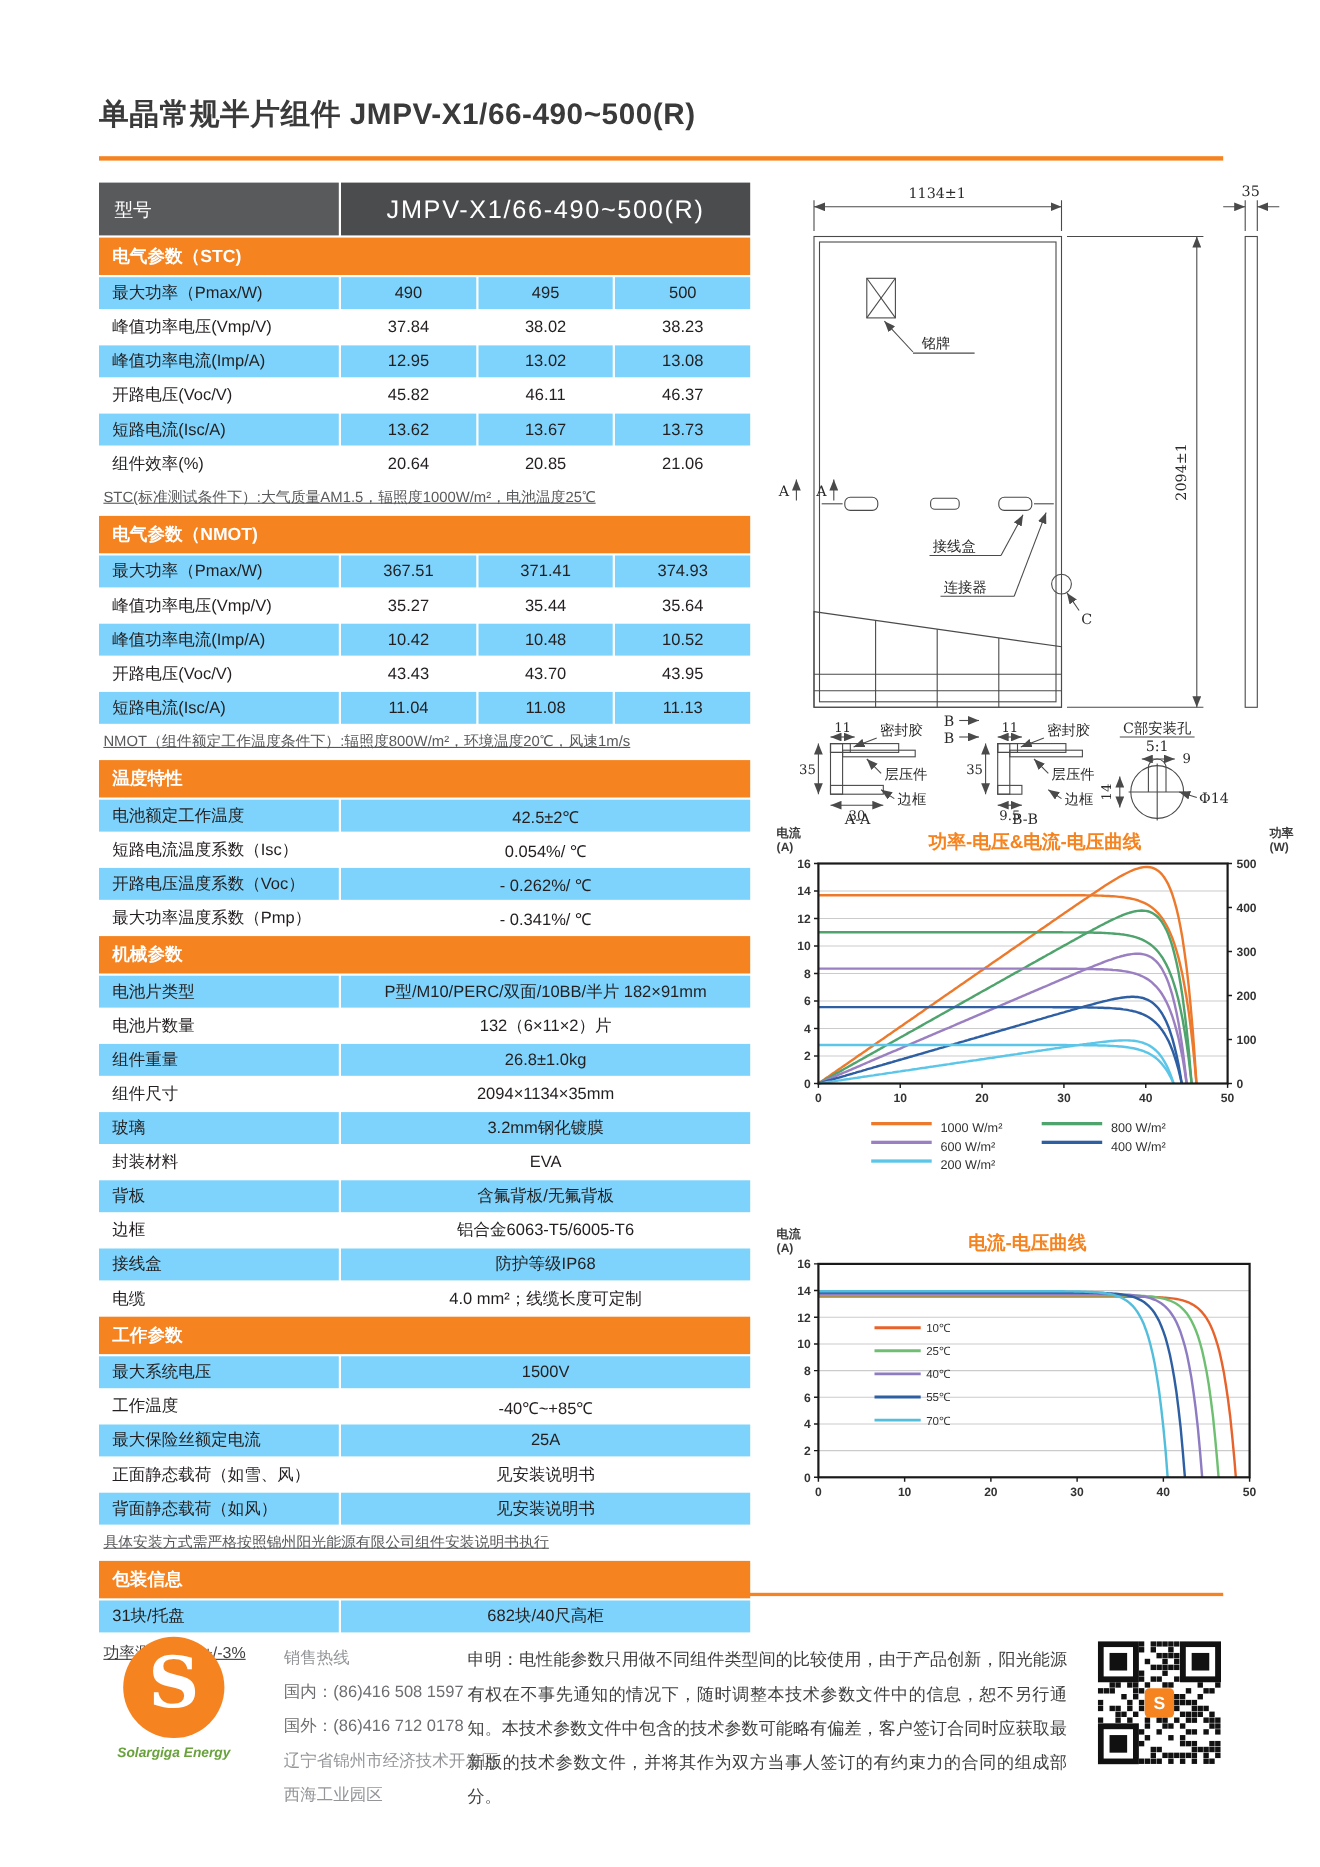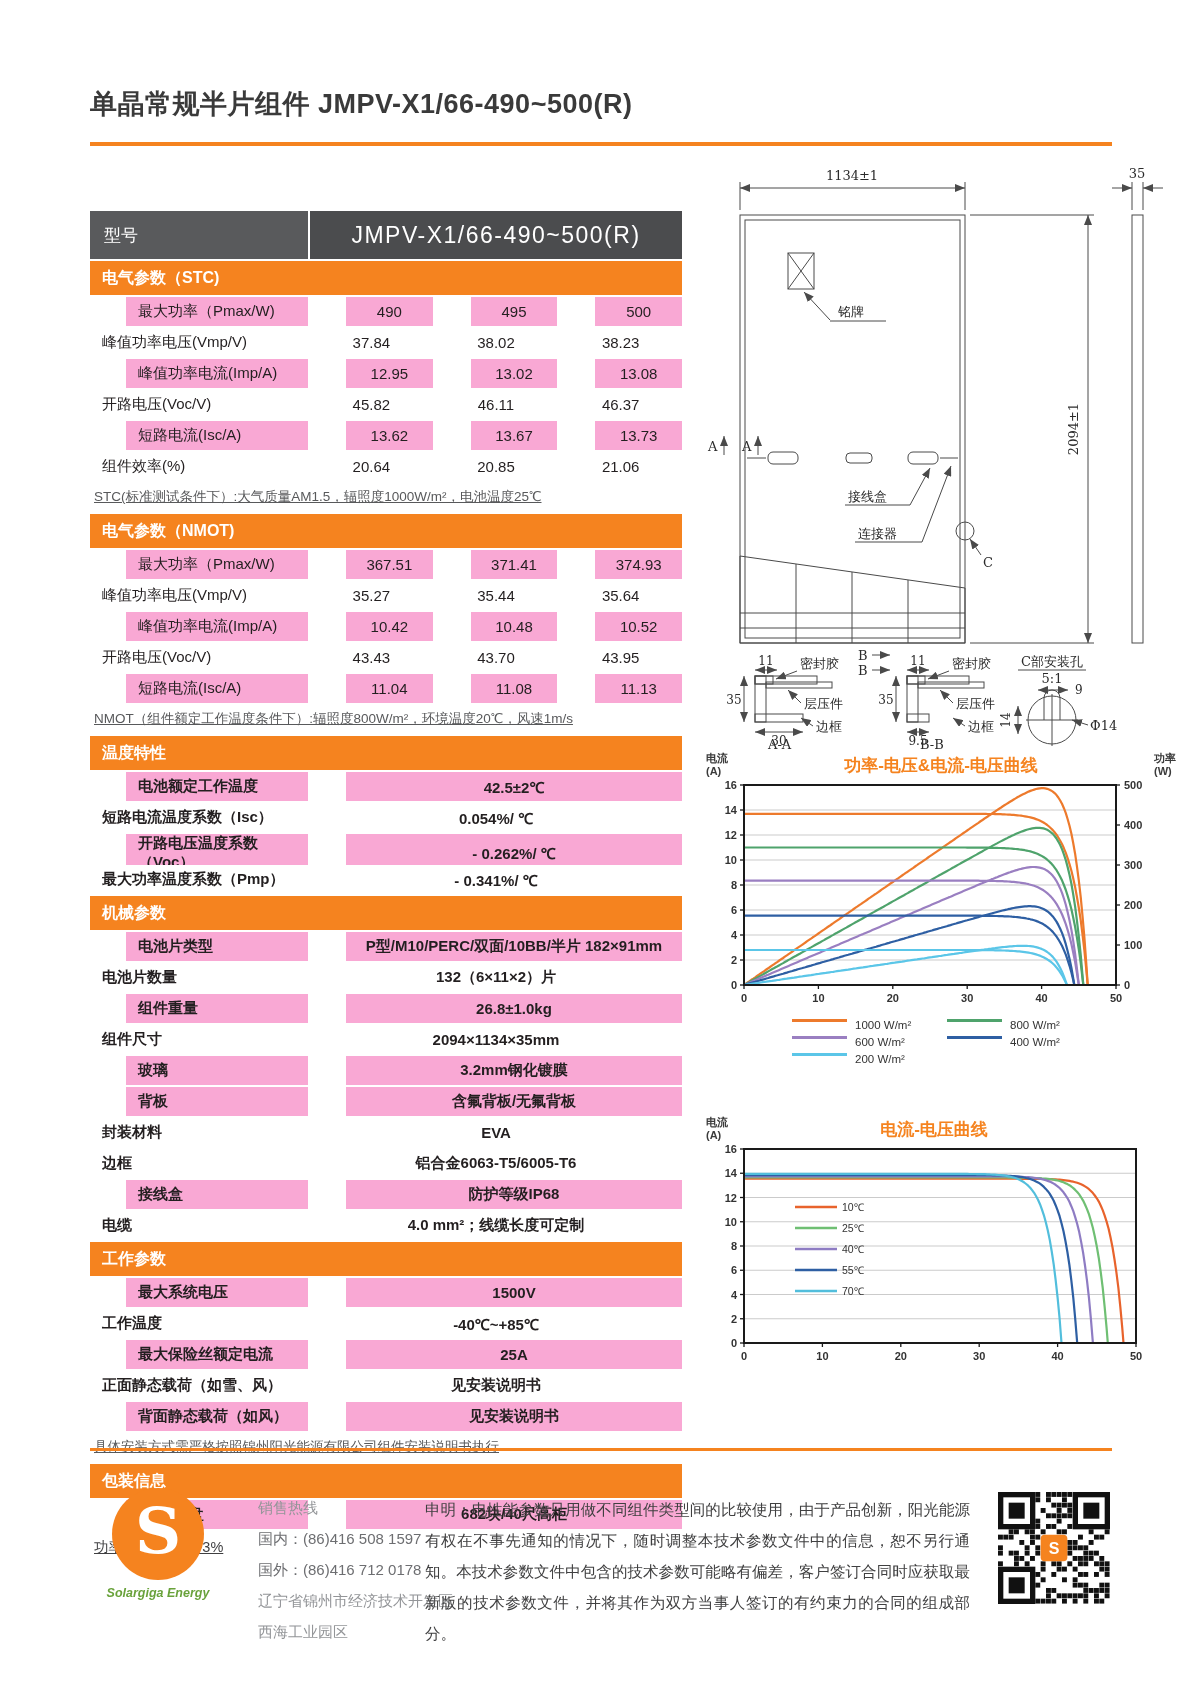--- a/index.html
+++ b/index.html
@@ -4,31 +4,31 @@
 <style>
   html,body{margin:0;padding:0;}
   body{width:1200px;height:1697px;position:relative;background:#fff;
        font-family:"Liberation Sans",sans-serif;color:#231F20;overflow:hidden;}
 
   .page-title{position:absolute;left:90px;top:86px;font-size:27px;font-weight:bold;color:#3a3a3a;letter-spacing:.5px;}
   .rule-top{position:absolute;left:90px;top:142px;width:1022px;height:4px;background:#F5831F;}
   .rule-bottom{position:absolute;left:90px;top:1448px;width:1022px;height:3px;background:#F5831F;}
 
   .left-col{position:absolute;left:90px;top:166px;width:592px;}
-  .model-row{display:grid;grid-template-columns:218px 1fr;gap:2px;height:48px;margin-bottom:2px;margin-top:45px;}
+  .model-row{display:grid;grid-template-columns:218px 1fr;gap:2px;height:48px;margin-bottom:2px;}
   .model-label{background:#595A5C;color:#fff;font-size:17px;display:flex;align-items:center;padding-left:14px;}
   .model-value{background:#4B4C4E;color:#fff;font-size:23px;display:flex;align-items:center;justify-content:center;letter-spacing:1.5px;}
   .section-bar{height:34px;background:#F5831F;color:#fff;font-size:16px;font-weight:bold;display:flex;align-items:center;padding-left:12px;margin-bottom:2px;}
   .trow{display:grid;gap:2px;margin-bottom:2px;height:29px;}
   .trow.c3{grid-template-columns:218px 1fr 1fr 1fr;}
-  .trow.c1{grid-template-columns:218px 1fr;font-weight:bold;}
+  .trow.c1{grid-template-columns:218px 1fr;}
   .tcell{display:flex;align-items:center;font-size:15px;background:#fff;}
   .tlabel{padding-left:12px;}
   .tval{justify-content:center;}
-  .shade .tcell{background:#f9a8d4;margin-left:36px;}
+  .shade .tcell{background:#7dd3fc;}
   .note{font-size:13.5px;color:#58595B;padding:5px 2px 8px 4px;text-decoration:underline;}
   .note.dark{color:#3f3f41;font-size:14.5px;padding-top:7px;}
 
   .drawing{position:absolute;left:700px;top:158px;}
   #drawingSvg line,#drawingSvg rect,#drawingSvg circle,#drawingSvg polygon,#drawingSvg path.pf{stroke:#4a4a4a;fill:none;stroke-width:1;}
   .dtext{font:13px "DejaVu Serif",serif;fill:#2b2b2b;}
   .dtext.sm{font-size:12px;}
 
   .chart-box{position:absolute;width:478px;}
   .chart1{left:700px;top:752px;}
@@ -173,27 +173,27 @@
         <div class="tcell tval">26.8±1.0kg</div>
       </div>
       <div class="trow c1">
         <div class="tcell tlabel">组件尺寸</div>
         <div class="tcell tval">2094×1134×35mm</div>
       </div>
       <div class="trow c1 shade">
         <div class="tcell tlabel">玻璃</div>
         <div class="tcell tval">3.2mm钢化镀膜</div>
       </div>
+      <div class="trow c1">
+        <div class="tcell tlabel">封装材料</div>
+        <div class="tcell tval">EVA</div>
+      </div>
       <div class="trow c1 shade">
         <div class="tcell tlabel">背板</div>
         <div class="tcell tval">含氟背板/无氟背板</div>
-      </div>
-      <div class="trow c1">
-        <div class="tcell tlabel">封装材料</div>
-        <div class="tcell tval">EVA</div>
       </div>
       <div class="trow c1">
         <div class="tcell tlabel">边框</div>
         <div class="tcell tval">铝合金6063-T5/6005-T6</div>
       </div>
       <div class="trow c1 shade">
         <div class="tcell tlabel">接线盒</div>
         <div class="tcell tval">防护等级IP68</div>
       </div>
       <div class="trow c1">

